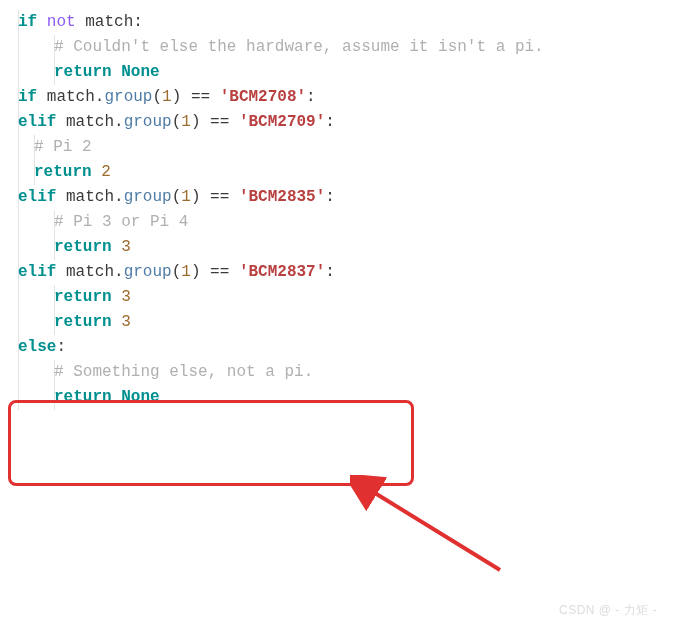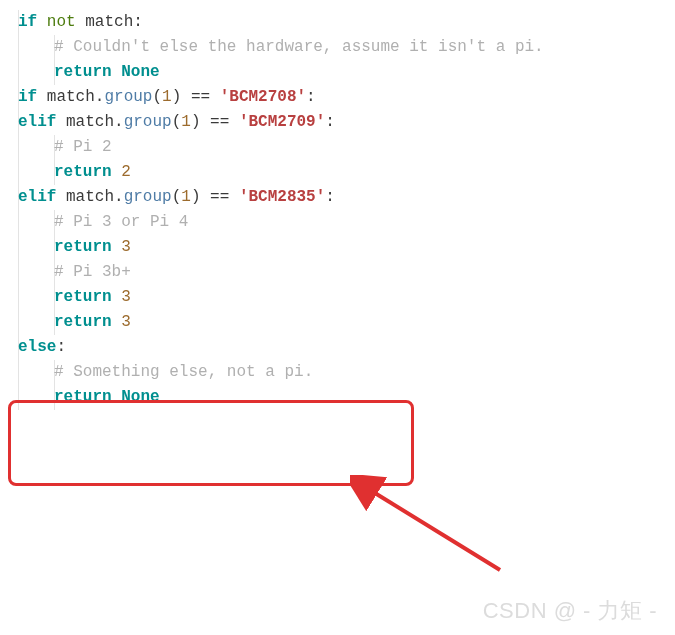--- a/index.html
+++ b/index.html
@@ -17,21 +17,21 @@
   }
   .code-area {
     position: relative;
     padding-left: 18px;
   }
   .line {
     white-space: pre;
     position: relative;
   }
   .kw { color: #008f8f; font-weight: bold; }
-  .kw-nb { color: #4d7c0f; font-weight: normal; }
+  .kw-nb { color: #8b5cf6; font-weight: normal; }
   .ident { color: #3a3a3a; }
   .punct { color: #3a3a3a; }
   .func { color: #4f7ca6; }
   .num { color: #9c6b2d; }
   .str { color: #b84040; font-weight: bold; }
   .cmt { color: #b0b0b0; }
   .none { color: #008f8f; font-weight: bold; }
 
   
   .guide {
@@ -64,21 +64,21 @@
     top: 475px;
     pointer-events: none;
   }
 
   .watermark {
     position: absolute;
     right: 18px;
     bottom: 12px;
     color: #dcdcdc;
     font-family: Arial, sans-serif;
-    font-size: 22px;
+    font-size: 12px;
     letter-spacing: 0.5px;
   }
 </style>
 </head>
 <body>
 
 <div class="code-area">
   <div class="block">
     <div class="guide" style="left:0px"></div>
 
@@ -88,38 +88,38 @@
       <div class="guide" style="left:0px"></div>
       <div class="line"><span class="cmt"># Couldn't else the hardware, assume it isn't a pi.</span></div>
       <div class="line"><span class="kw">return</span> <span class="none">None</span></div>
     </div>
 
     <div class="line"><span class="kw">if</span> <span class="ident">match</span><span class="punct">.</span><span class="func">group</span><span class="punct">(</span><span class="num">1</span><span class="punct">)</span><span class="punct"> == </span><span class="str">'BCM2708'</span><span class="punct">:</span></div>
 
 
     <div class="line"><span class="kw">elif</span> <span class="ident">match</span><span class="punct">.</span><span class="func">group</span><span class="punct">(</span><span class="num">1</span><span class="punct">)</span><span class="punct"> == </span><span class="str">'BCM2709'</span><span class="punct">:</span></div>
 
-    <div class="block" style="margin-left:36px;">
+    <div class="block" style="margin-left:16px;">
       <div class="guide" style="left:0px"></div>
       <div class="line"><span class="cmt"># Pi 2</span></div>
       <div class="line"><span class="kw">return</span> <span class="num">2</span></div>
     </div>
 
     <div class="line"><span class="kw">elif</span> <span class="ident">match</span><span class="punct">.</span><span class="func">group</span><span class="punct">(</span><span class="num">1</span><span class="punct">)</span><span class="punct"> == </span><span class="str">'BCM2835'</span><span class="punct">:</span></div>
 
     <div class="block" style="margin-left:36px;">
       <div class="guide" style="left:0px"></div>
       <div class="line"><span class="cmt"># Pi 3 or Pi 4</span></div>
       <div class="line"><span class="kw">return</span> <span class="num">3</span></div>
     </div>
 
+    <div class="line"><span class="kw">elif</span> <span class="ident">match</span><span class="punct">.</span><span class="func">group</span><span class="punct">(</span><span class="num">1</span><span class="punct">)</span><span class="punct"> == </span><span class="str">'BCM2837'</span><span class="punct">:</span></div>
 
     <div class="block" style="margin-left:36px;">
       <div class="guide" style="left:0px"></div>
-      <div class="line"><span class="cmt"># Pi 3b+</span></div>
       <div class="line"><span class="kw">return</span> <span class="num">3</span></div>
     </div>
 
 
     <div class="block" style="margin-left:36px;">
       <div class="guide" style="left:0px"></div>
       <div class="line"><span class="kw">return</span> <span class="num">3</span></div>
     </div>
 
     <div class="line"><span class="kw">else</span><span class="punct">:</span></div>

